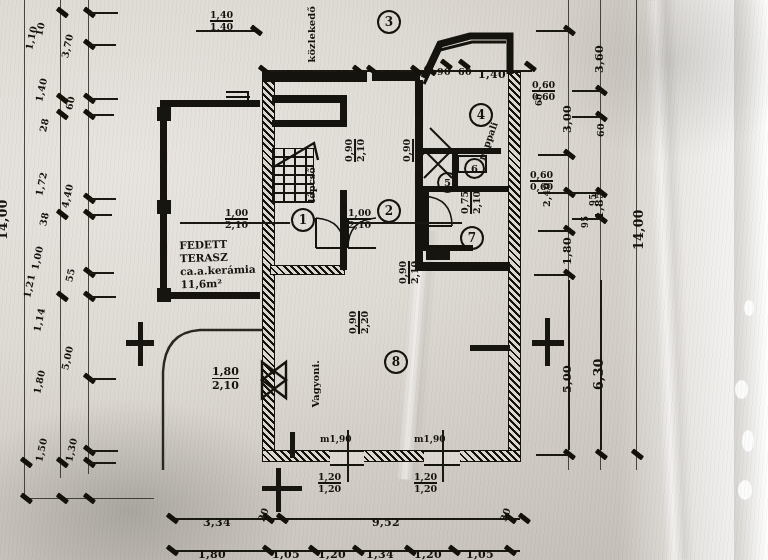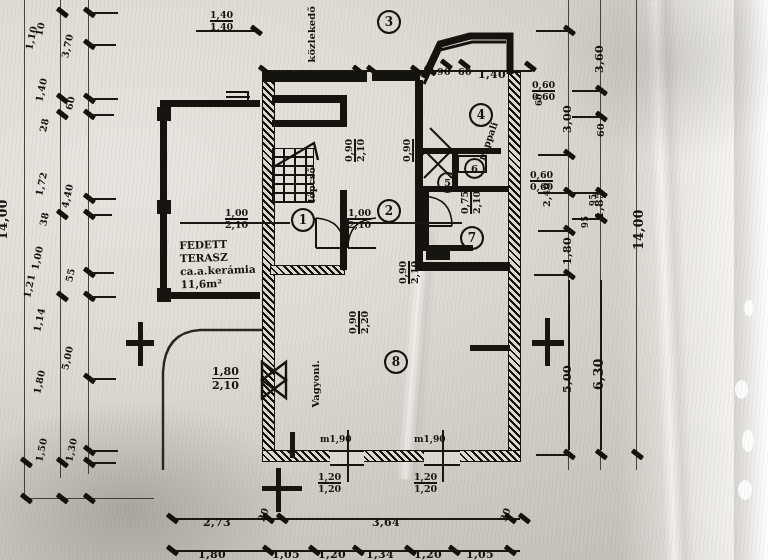--- a/index.html
+++ b/index.html
@@ -437,23 +437,23 @@
   <div class="dim-line" style="left:170px;top:518px;width:350px;"></div>
   <div class="dim-line" style="left:170px;top:550px;width:350px;"></div>
   <div class="ext-h" style="left:24px;top:498px;width:130px;"></div>
 
   <div class="tick b" style="left:166px;top:516px;"></div>
   <div class="tick b" style="left:262px;top:516px;"></div>
   <div class="tick b" style="left:276px;top:516px;"></div>
   <div class="tick b" style="left:504px;top:516px;"></div>
   <div class="tick b" style="left:518px;top:516px;"></div>
 
-  <div class="dt" style="left:203px;top:516px;">2,73</div>
+  <div class="dt" style="left:203px;top:516px;">3,34</div>
   <div class="dt rot70 sm" style="left:266px;top:512px;">20</div>
-  <div class="dt" style="left:372px;top:516px;">3,64</div>
+  <div class="dt" style="left:372px;top:516px;">9,52</div>
   <div class="dt rot70 sm" style="left:508px;top:512px;">30</div>
 
   <div class="tick b" style="left:166px;top:548px;"></div>
   <div class="tick b" style="left:262px;top:548px;"></div>
   <div class="tick b" style="left:308px;top:548px;"></div>
   <div class="tick b" style="left:352px;top:548px;"></div>
   <div class="tick b" style="left:404px;top:548px;"></div>
   <div class="tick b" style="left:448px;top:548px;"></div>
   <div class="tick b" style="left:504px;top:548px;"></div>
 

